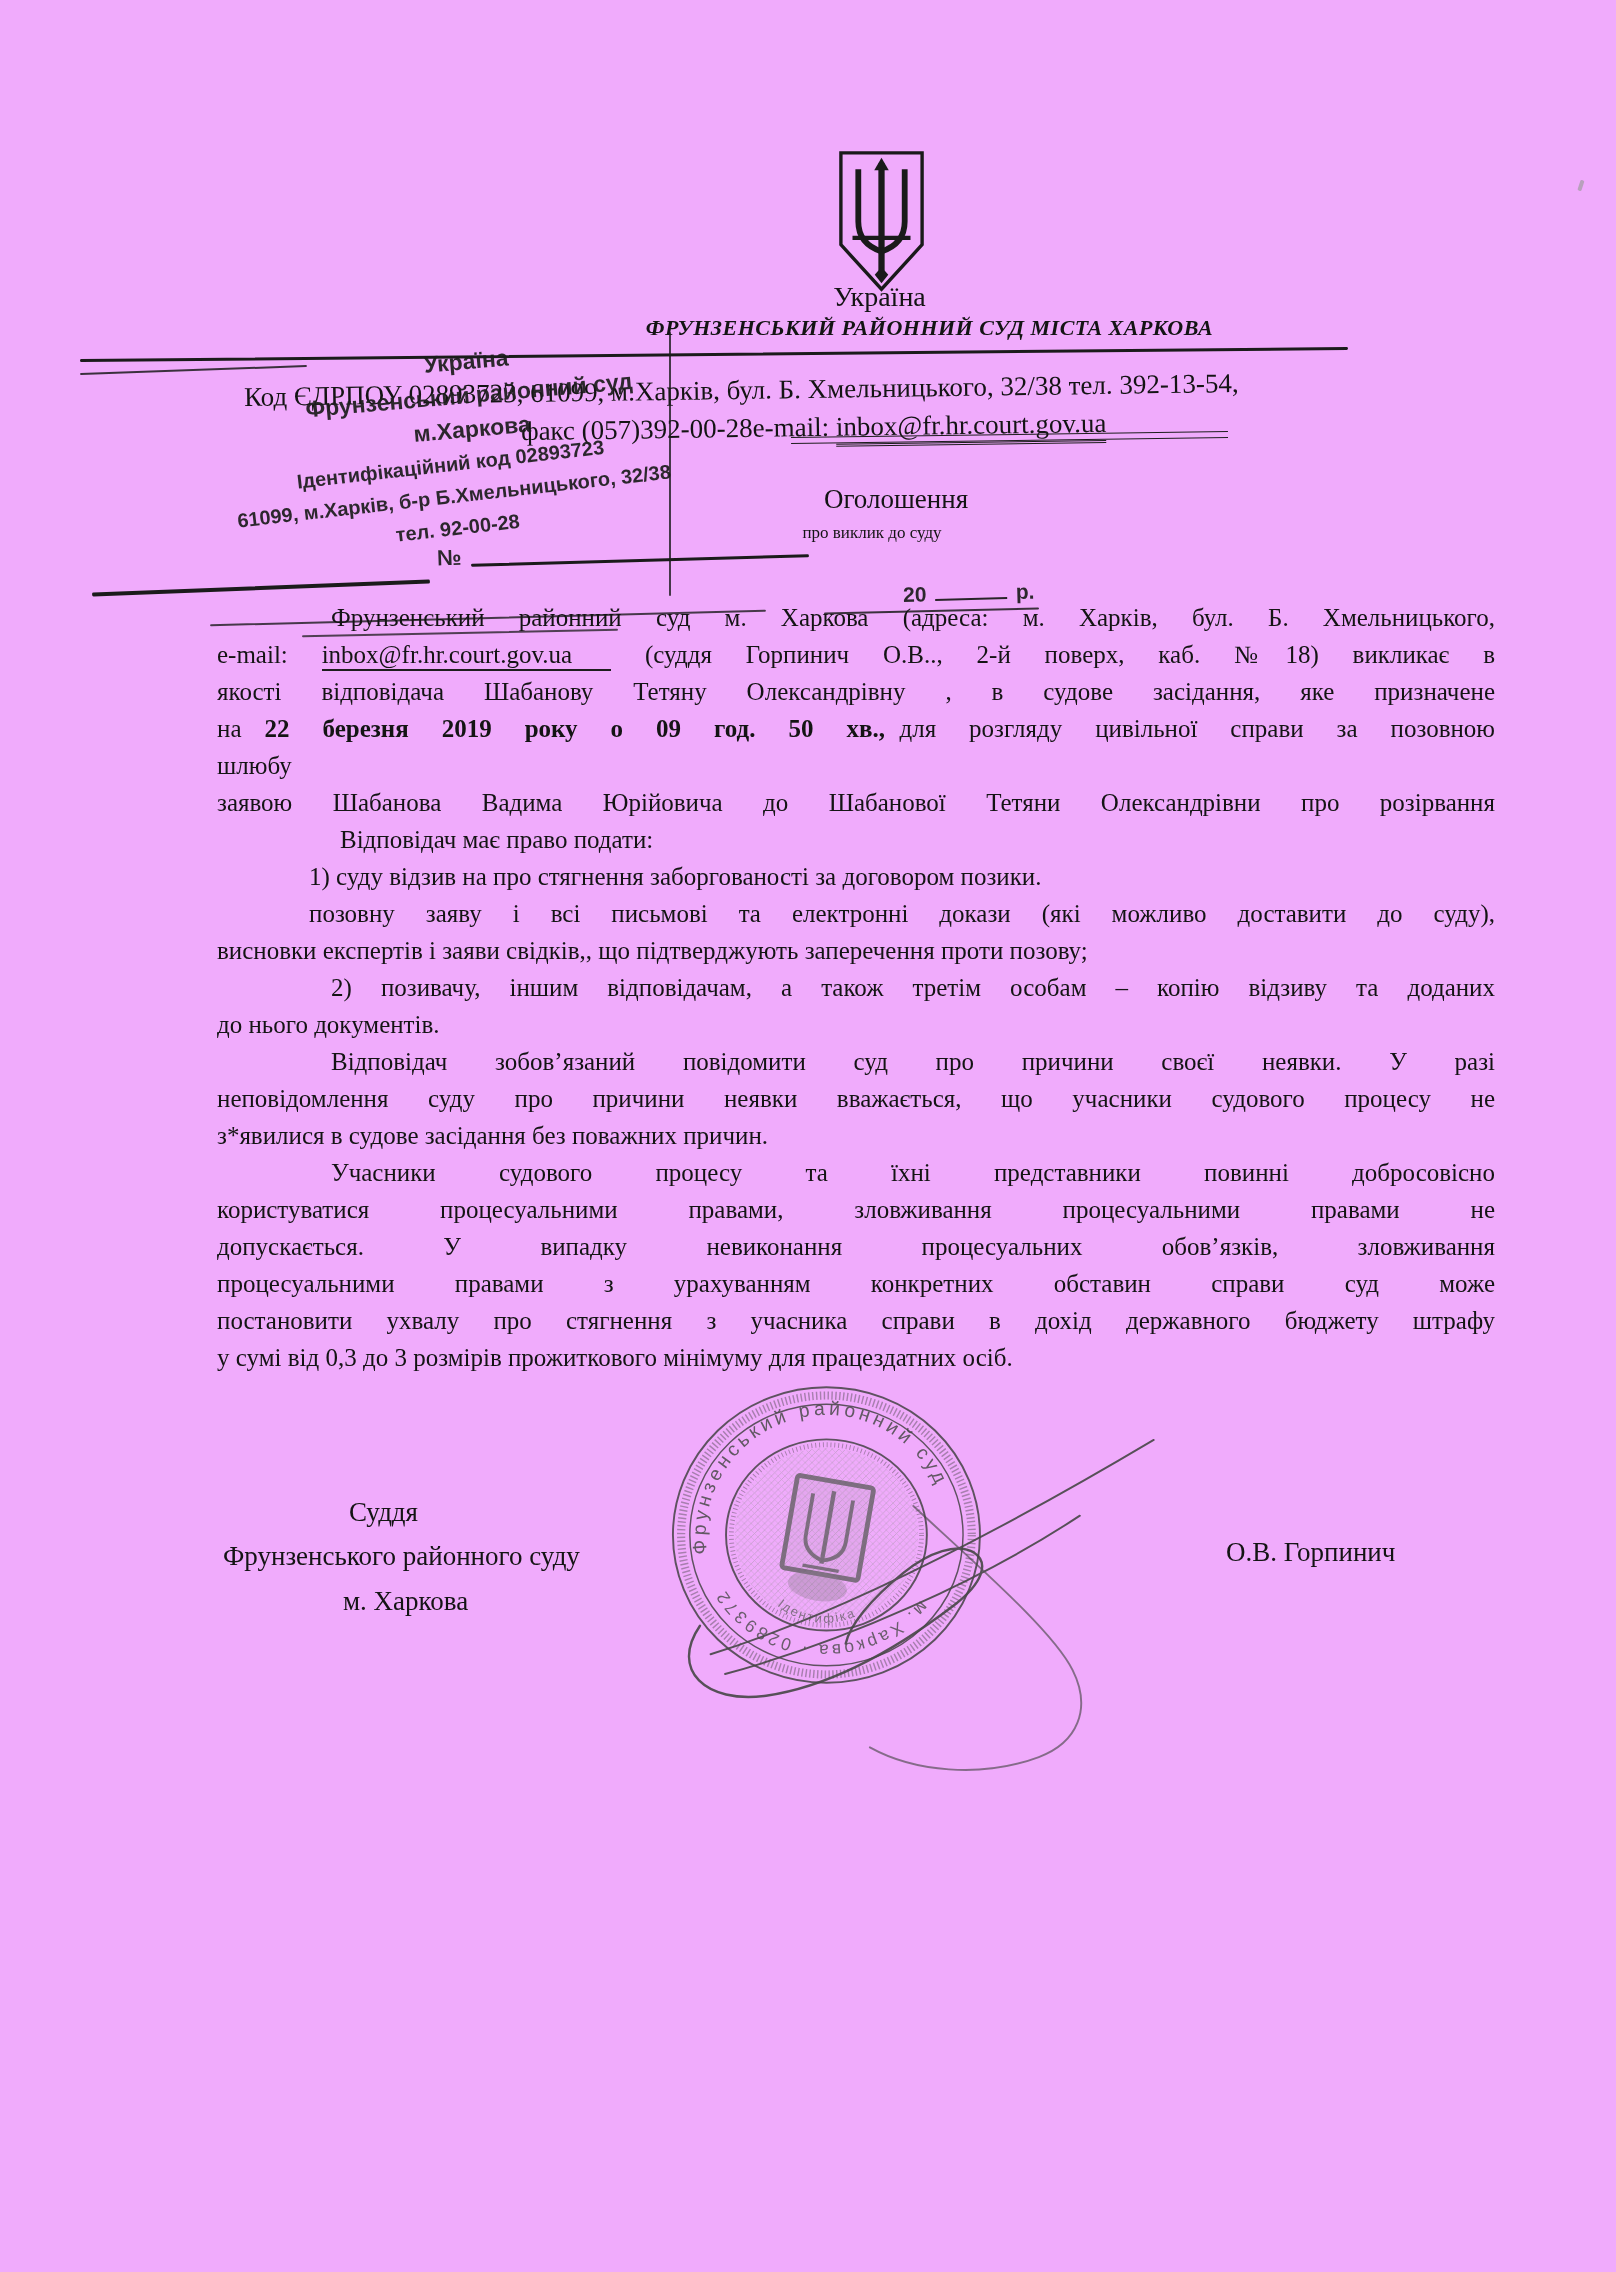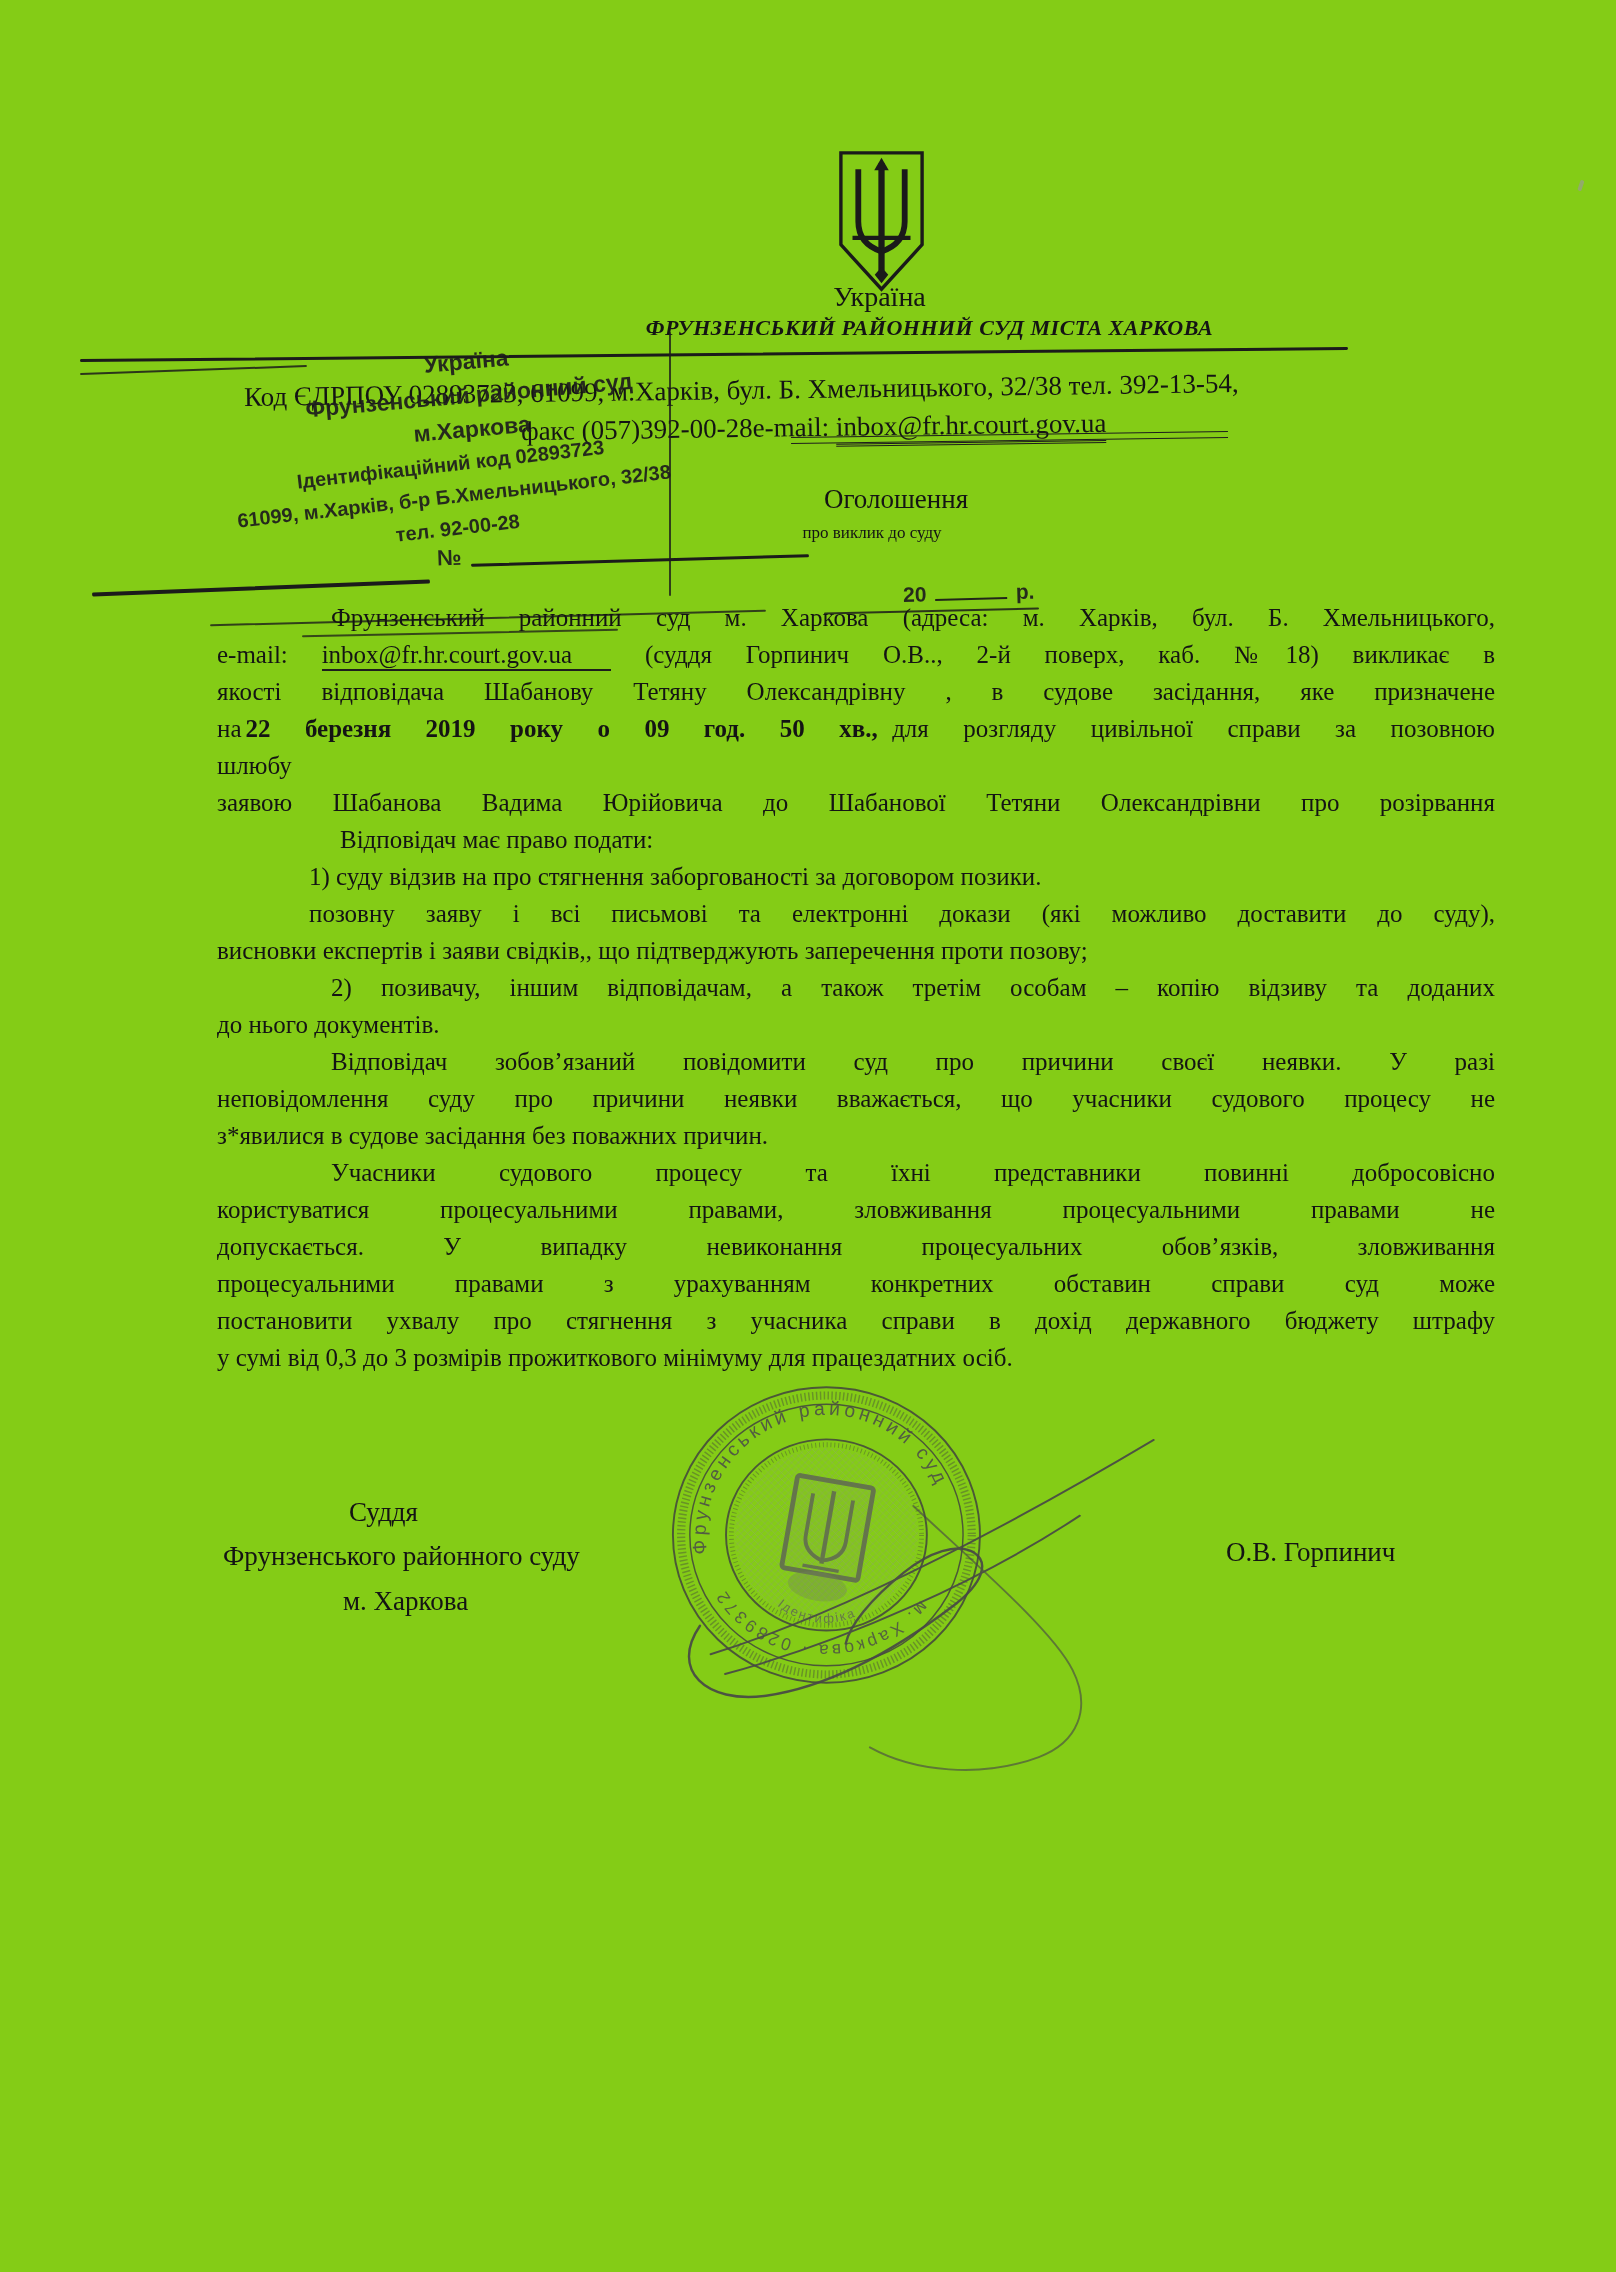--- a/index.html
+++ b/index.html
@@ -1,16 +1,16 @@
 <!DOCTYPE html>
 <html style="font-size:7.7px"><head>
 <meta charset="utf-8">
 <style>
   html,body{margin:0;padding:0;background:#e8e8e8;}
-  #page{position:relative;width:1617px;height:2273px;background:#84cc16;overflow:hidden;
+  #page{position:relative;width:1617px;height:2273px;background:#f0abfc;overflow:hidden;
         font-family:"Liberation Serif", serif;color:#141414;}
   .abs{position:absolute;}
   
   #emblem{left:833px;top:149px;}
   #country-label{left:778px;top:281px;width:203px;text-align:center;font-size:28px;}
   #court-title{left:490px;top:315px;width:879px;text-align:center;
                font-size:22px;font-weight:bold;font-style:italic;letter-spacing:0.5px;white-space:nowrap;}
   #lh1{left:244px;top:373px;width:1275px;font-size:27px;transform:rotate(-0.8deg);white-space:nowrap;}
   #lh2{left:521px;top:412px;font-size:27px;transform:rotate(-0.8deg);white-space:nowrap;}
   .u2{border-bottom:3.4px double #1d1d1d;padding-bottom:1.9px;}
@@ -30,21 +30,21 @@
   #head2{left:669px;top:523px;width:406px;text-align:center;font-size:17px;}
   
   #body-block{left:217px;top:599px;width:1278px;font-size:25px;line-height:37px;}
   .bl{text-align:justify;}
   .j{text-align-last:justify;}
   .i1{text-indent:114px;}
   .i2{text-indent:92px;}
   .i3{text-indent:123px;}
   .bold{font-weight:bold;}
   #l2-email{border-bottom:2.9px double #1d1d1d;padding-right:39px;padding-bottom:1px;}
-  #l4-bold{margin-left:4px;margin-right:14.5px;}
+  #l4-bold{margin-left:23px;margin-right:14.5px;}
   
   .sig{font-size:27px;}
   #sig-judge{left:349px;top:1497px;}
   #sig-court{left:223px;top:1541px;}
   #sig-city{left:343px;top:1586px;}
   #sig-name{left:1226px;top:1537px;}
   
   #seal{left:643px;top:1361px;}
   #mark-tr{left:1579px;top:180px;width:3.9px;height:10.6px;background:#9a9a9a;
            transform:rotate(18deg);opacity:.65;border-radius:1.4px;}

